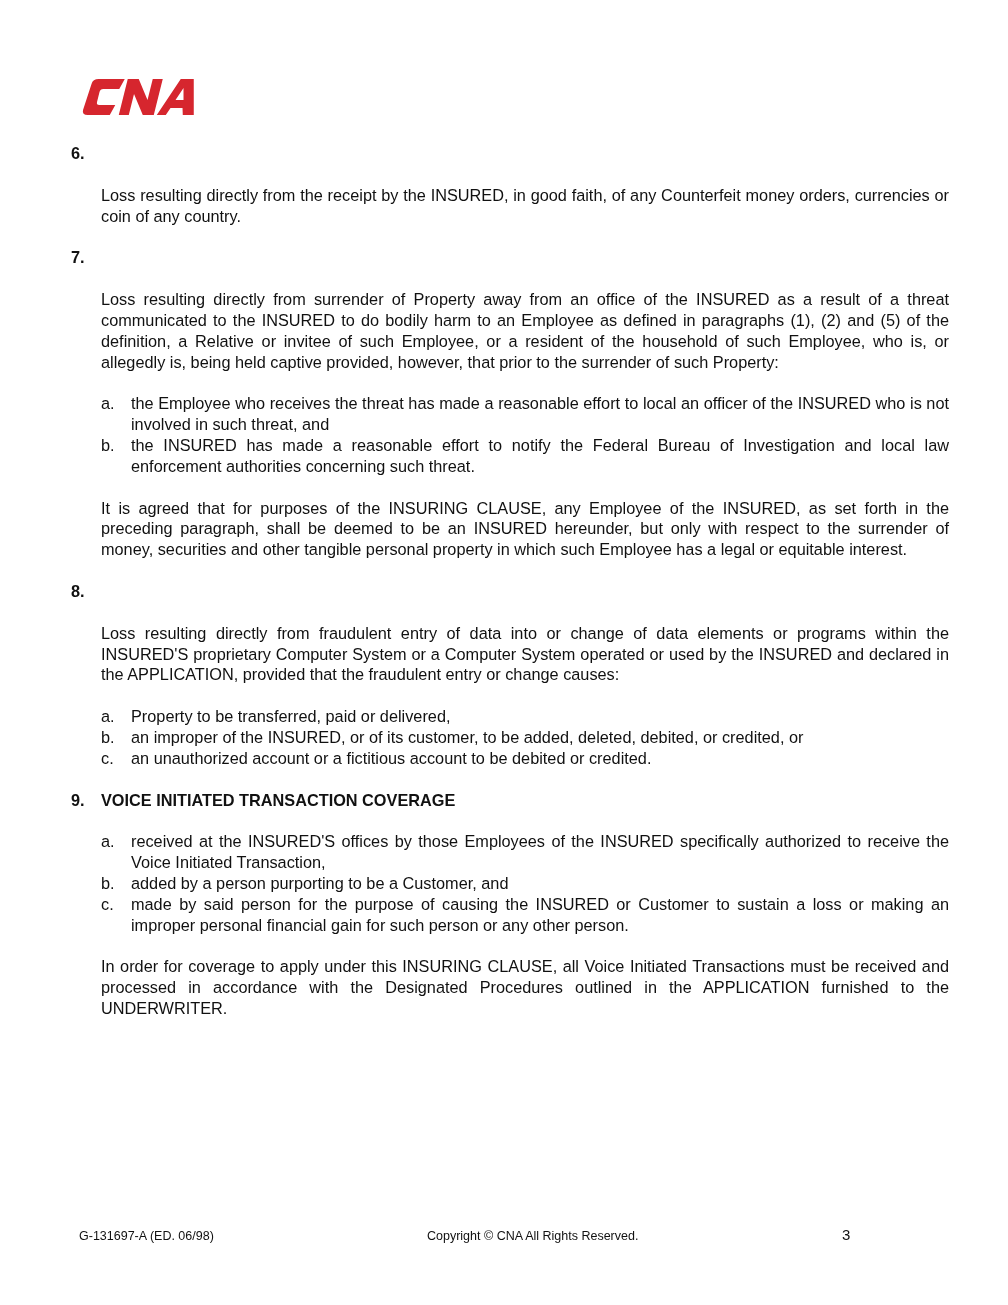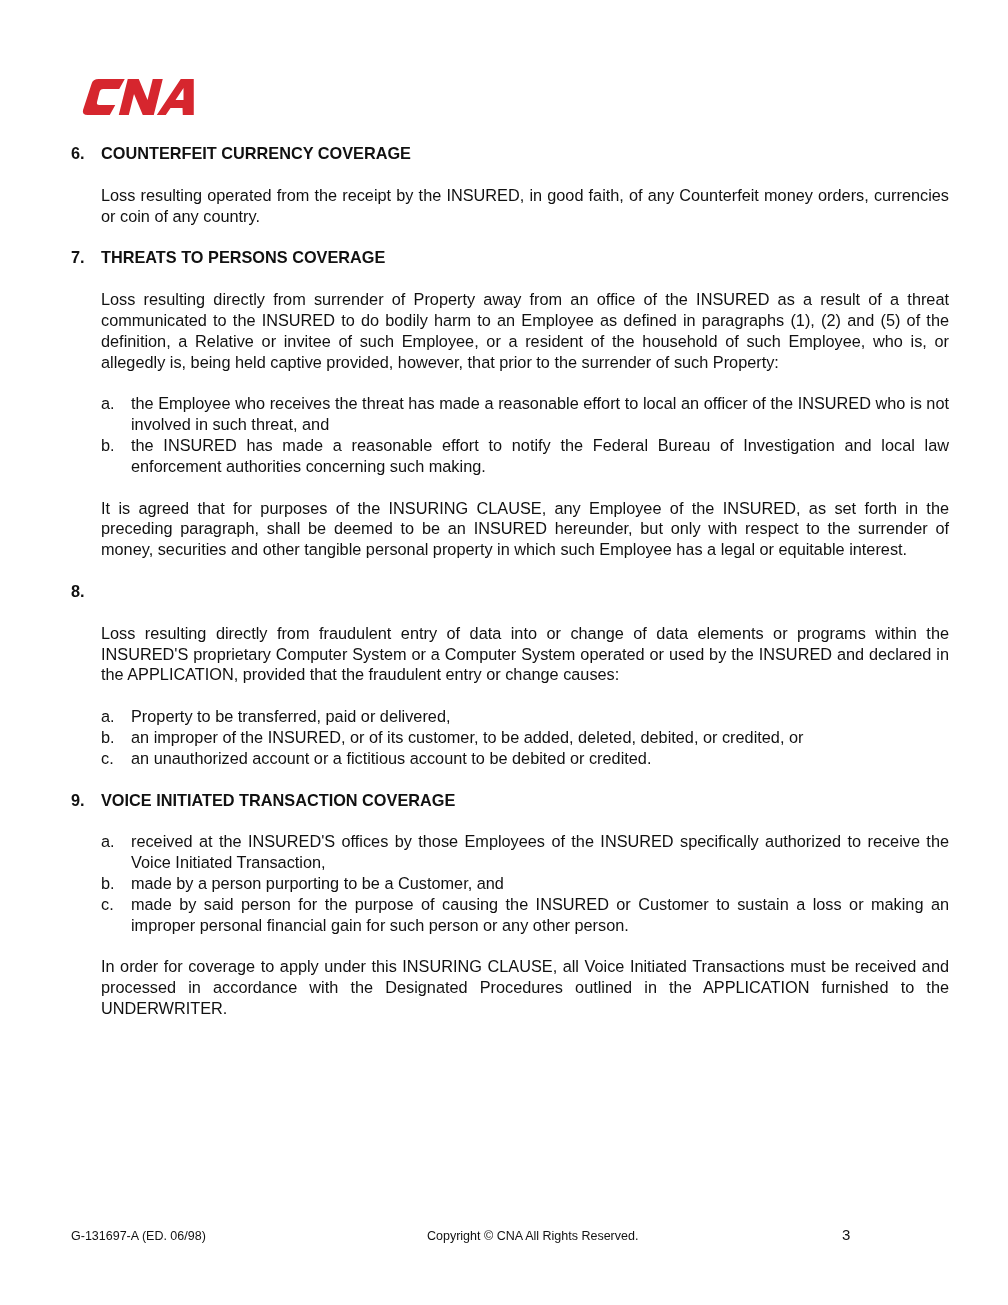--- a/index.html
+++ b/index.html
@@ -9,21 +9,21 @@
   .content { position: absolute; left: 71px; top: 143px; width: 878px; font-size: 16.3px; line-height: 20.8px; }
   .section { margin: 0; }
   .heading { display: flex; font-weight: bold; margin: 0 0 21px 0; }
   .heading .num { width: 30px; flex: none; }
   .para { margin: 0 0 21px 30px; text-align: justify; }
   .list { margin: 0 0 21px 30px; padding: 0; list-style: none; }
   .list li { display: flex; text-align: justify; }
   .list li .letter { width: 30px; flex: none; }
   .list li .txt { flex: 1; }
   .footer { position: absolute; top: 1229px; left: 71px; width: 878px; font-size: 12.5px; }
-  .footer .form { position: absolute; left: 0; }
+  .footer .form { position: absolute; left: 8px; }
   .footer .copy { position: absolute; left: 356px; text-align: right; }
   .footer .page { position: absolute; left: 771px; top: -3px; font-size: 15px; }
 </style>
 </head>
 <body>
 
 <svg class="logo" viewBox="0 0 122 38" xmlns="http://www.w3.org/2000/svg">
   <g fill="#d6262e" transform="skewX(-14) translate(9,0)">
 
     <path d="M4 6 Q4 1 10 1 L36 1 L33 11 L17 11 Q14 11 14 14 L14 24 Q14 27 17 27 L33 27 L30 37 L8 37 Q2 37 2 32 Z"></path>
@@ -32,39 +32,37 @@
 
     <path d="M77 37 L92 1 L105 1 L114 37 L103 37 L101 30 L89 30 L86 37 Z M92 22 L100 22 L97 10 Z"></path>
   </g>
 </svg>
 
 <div class="content">
 
   <div class="section">
     <div class="heading">
       <span class="num">6.</span>
-      <span>COUNTERFEIT CURRENCY COVERAGE</span>
     </div>
-    <p class="para">Loss resulting operated from the receipt by the INSURED, in good faith, of any Counterfeit money orders, currencies or coin of any country.</p>
+    <p class="para">Loss resulting directly from the receipt by the INSURED, in good faith, of any Counterfeit money orders, currencies or coin of any country.</p>
   </div>
 
   <div class="section">
     <div class="heading">
       <span class="num">7.</span>
-      <span>THREATS TO PERSONS COVERAGE</span>
     </div>
     <p class="para">Loss resulting directly from surrender of Property away from an office of the INSURED as a result of a threat communicated to the INSURED to do bodily harm to an Employee as defined in paragraphs (1), (2) and (5) of the definition, a Relative or invitee of such Employee, or a resident of the household of such Employee, who is, or allegedly is, being held captive provided, however, that prior to the surrender of such Property:</p>
     <ul class="list">
       <li>
         <span class="letter">a.</span>
         <span class="txt">the Employee who receives the threat has made a reasonable effort to local an officer of the INSURED who is not involved in such threat, and</span>
       </li>
       <li>
         <span class="letter">b.</span>
-        <span class="txt">the INSURED has made a reasonable effort to notify the Federal Bureau of Investigation and local law enforcement authorities concerning such making.</span>
+        <span class="txt">the INSURED has made a reasonable effort to notify the Federal Bureau of Investigation and local law enforcement authorities concerning such threat.</span>
       </li>
     </ul>
     <p class="para">It is agreed that for purposes of the INSURING CLAUSE, any Employee of the INSURED, as set forth in the preceding paragraph, shall be deemed to be an INSURED hereunder, but only with respect to the surrender of money, securities and other tangible personal property in which such Employee has a legal or equitable interest.</p>
   </div>
 
   <div class="section">
     <div class="heading">
       <span class="num">8.</span>
     </div>
     <p class="para">Loss resulting directly from fraudulent entry of data into or change of data elements or programs within the INSURED'S proprietary Computer System or a Computer System operated or used by the INSURED and declared in the APPLICATION, provided that the fraudulent entry or change causes:</p>
@@ -89,21 +87,21 @@
       <span class="num">9.</span>
       <span>VOICE INITIATED TRANSACTION COVERAGE</span>
     </div>
     <ul class="list">
       <li>
         <span class="letter">a.</span>
         <span class="txt">received at the INSURED'S offices by those Employees of the INSURED specifically authorized to receive the Voice Initiated Transaction,</span>
       </li>
       <li>
         <span class="letter">b.</span>
-        <span class="txt">made by a person purporting to be a Customer, and</span>
+        <span class="txt">added by a person purporting to be a Customer, and</span>
       </li>
       <li>
         <span class="letter">c.</span>
         <span class="txt">made by said person for the purpose of causing the INSURED or Customer to sustain a loss or making an improper personal financial gain for such person or any other person.</span>
       </li>
     </ul>
     <p class="para">In order for coverage to apply under this INSURING CLAUSE, all Voice Initiated Transactions must be received and processed in accordance with the Designated Procedures outlined in the APPLICATION furnished to the UNDERWRITER.</p>
   </div>
 
 </div>

